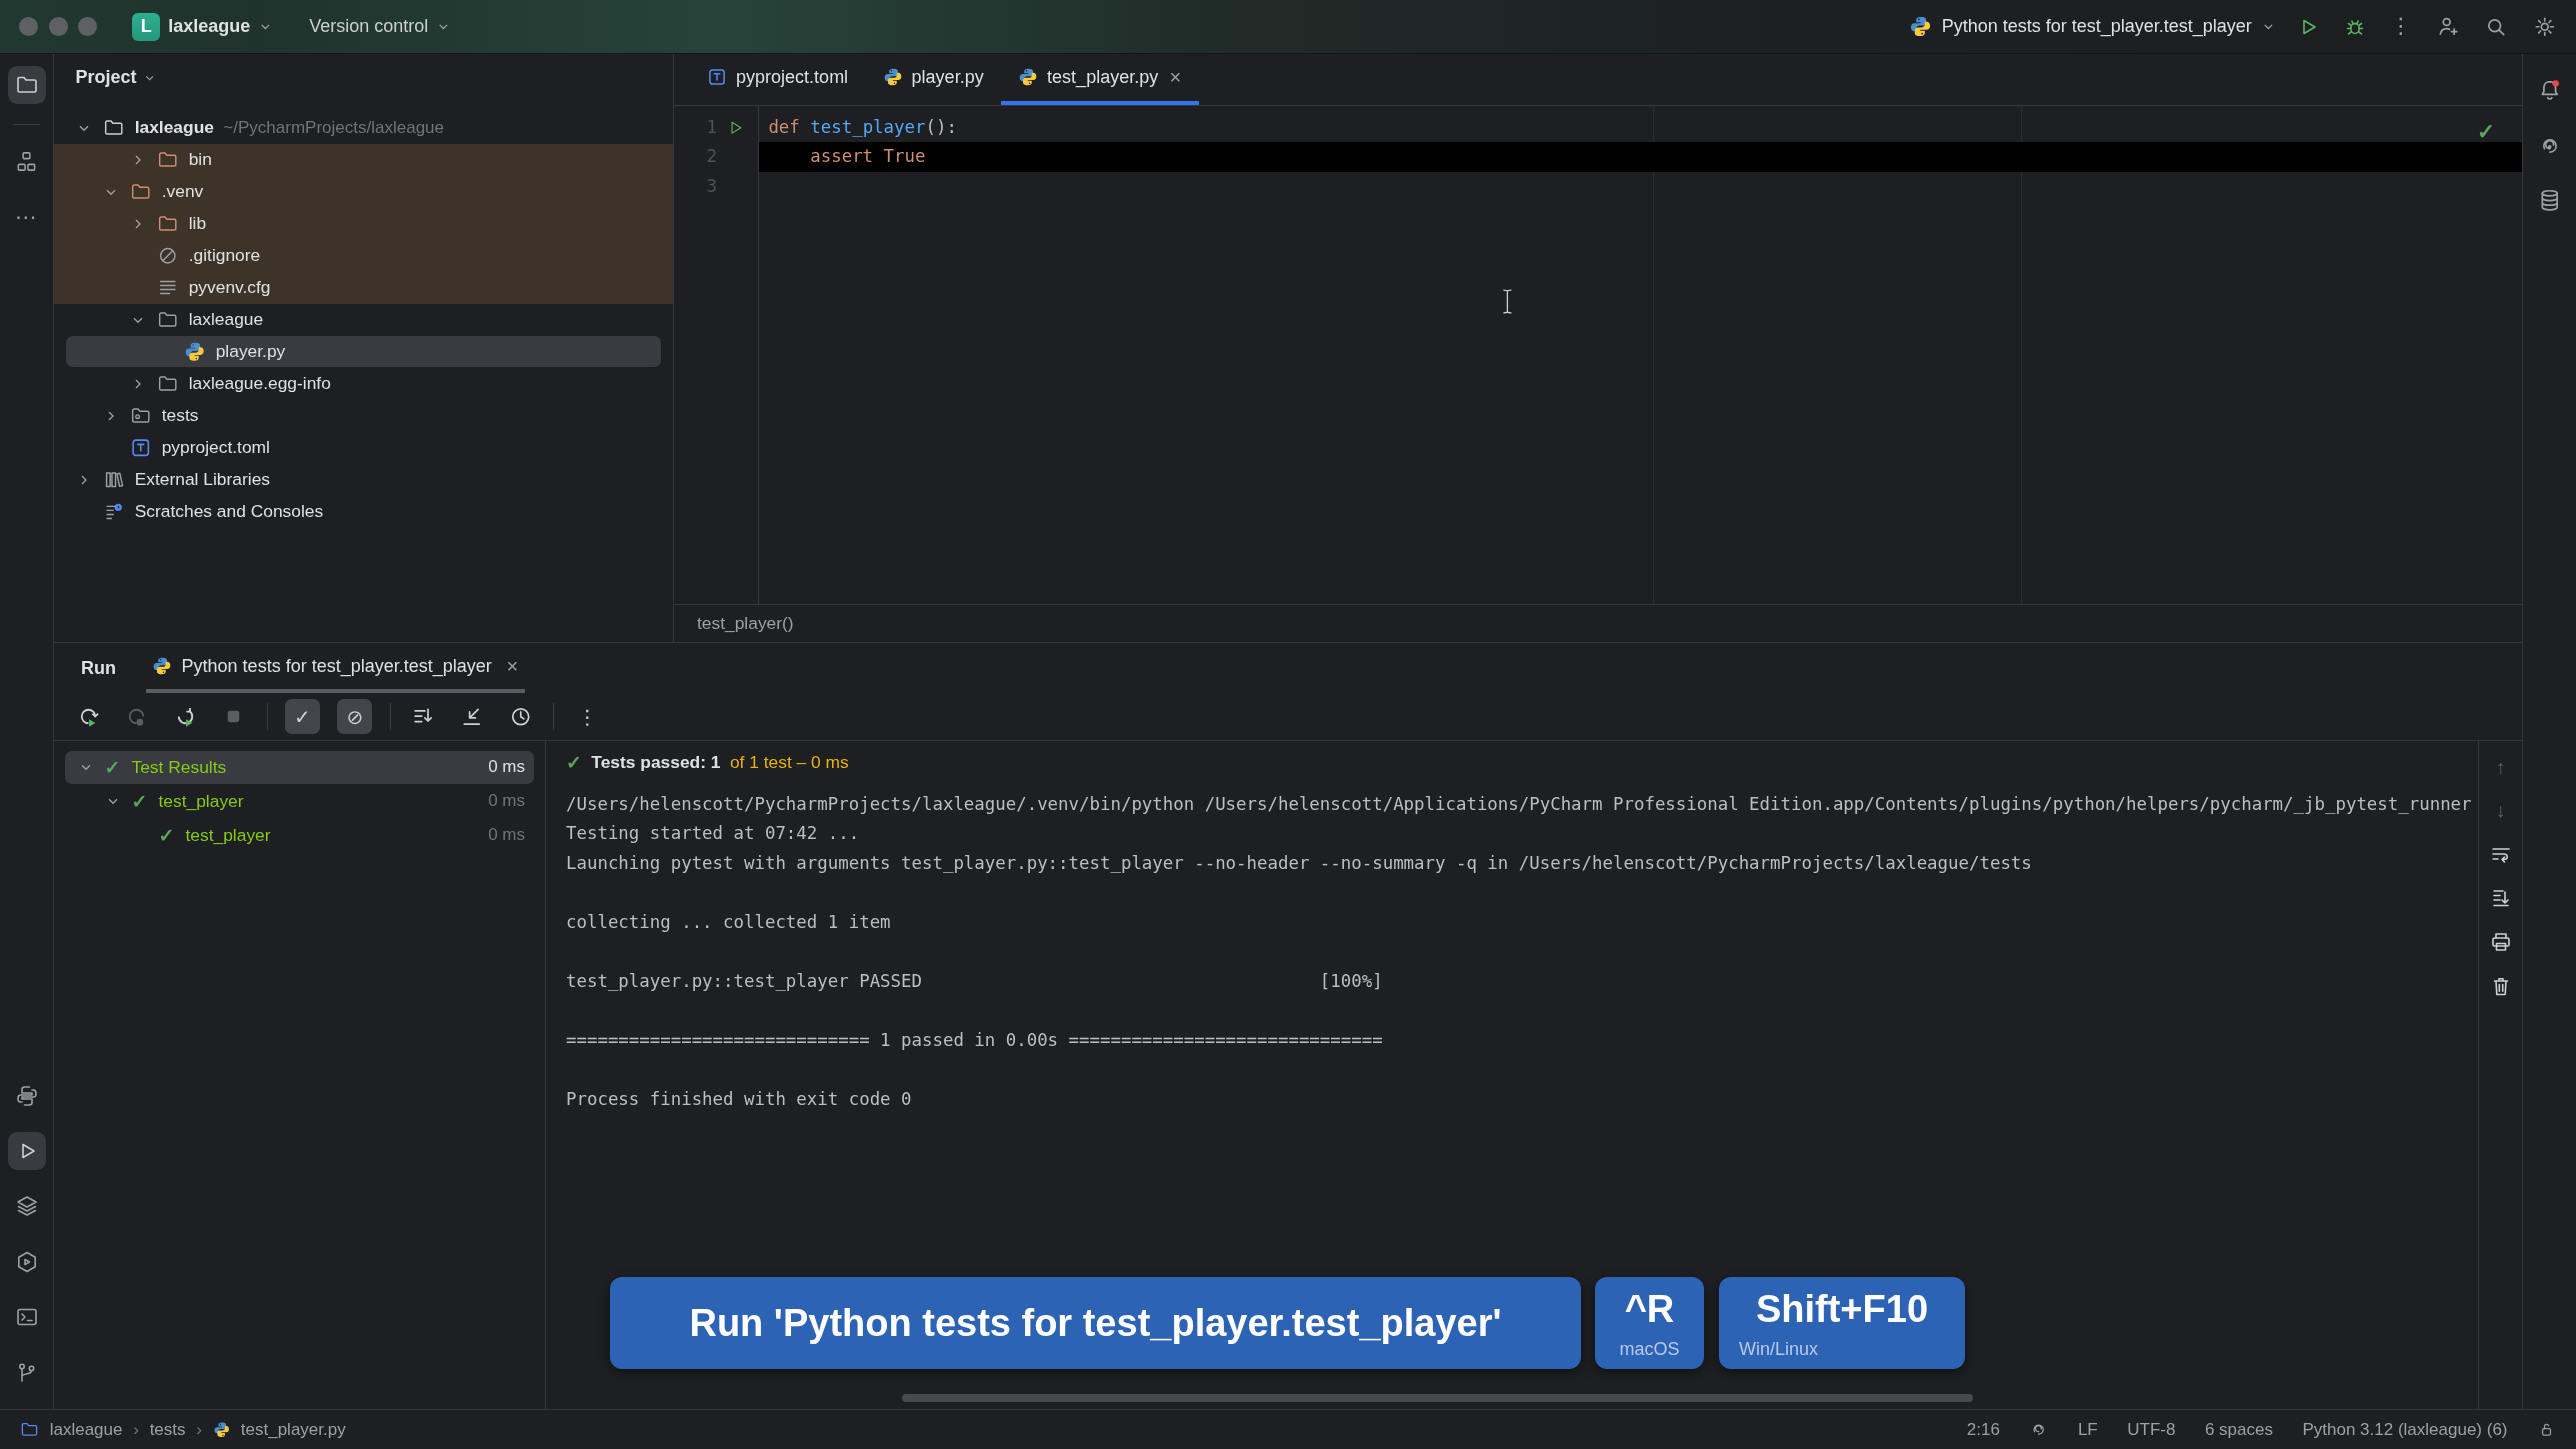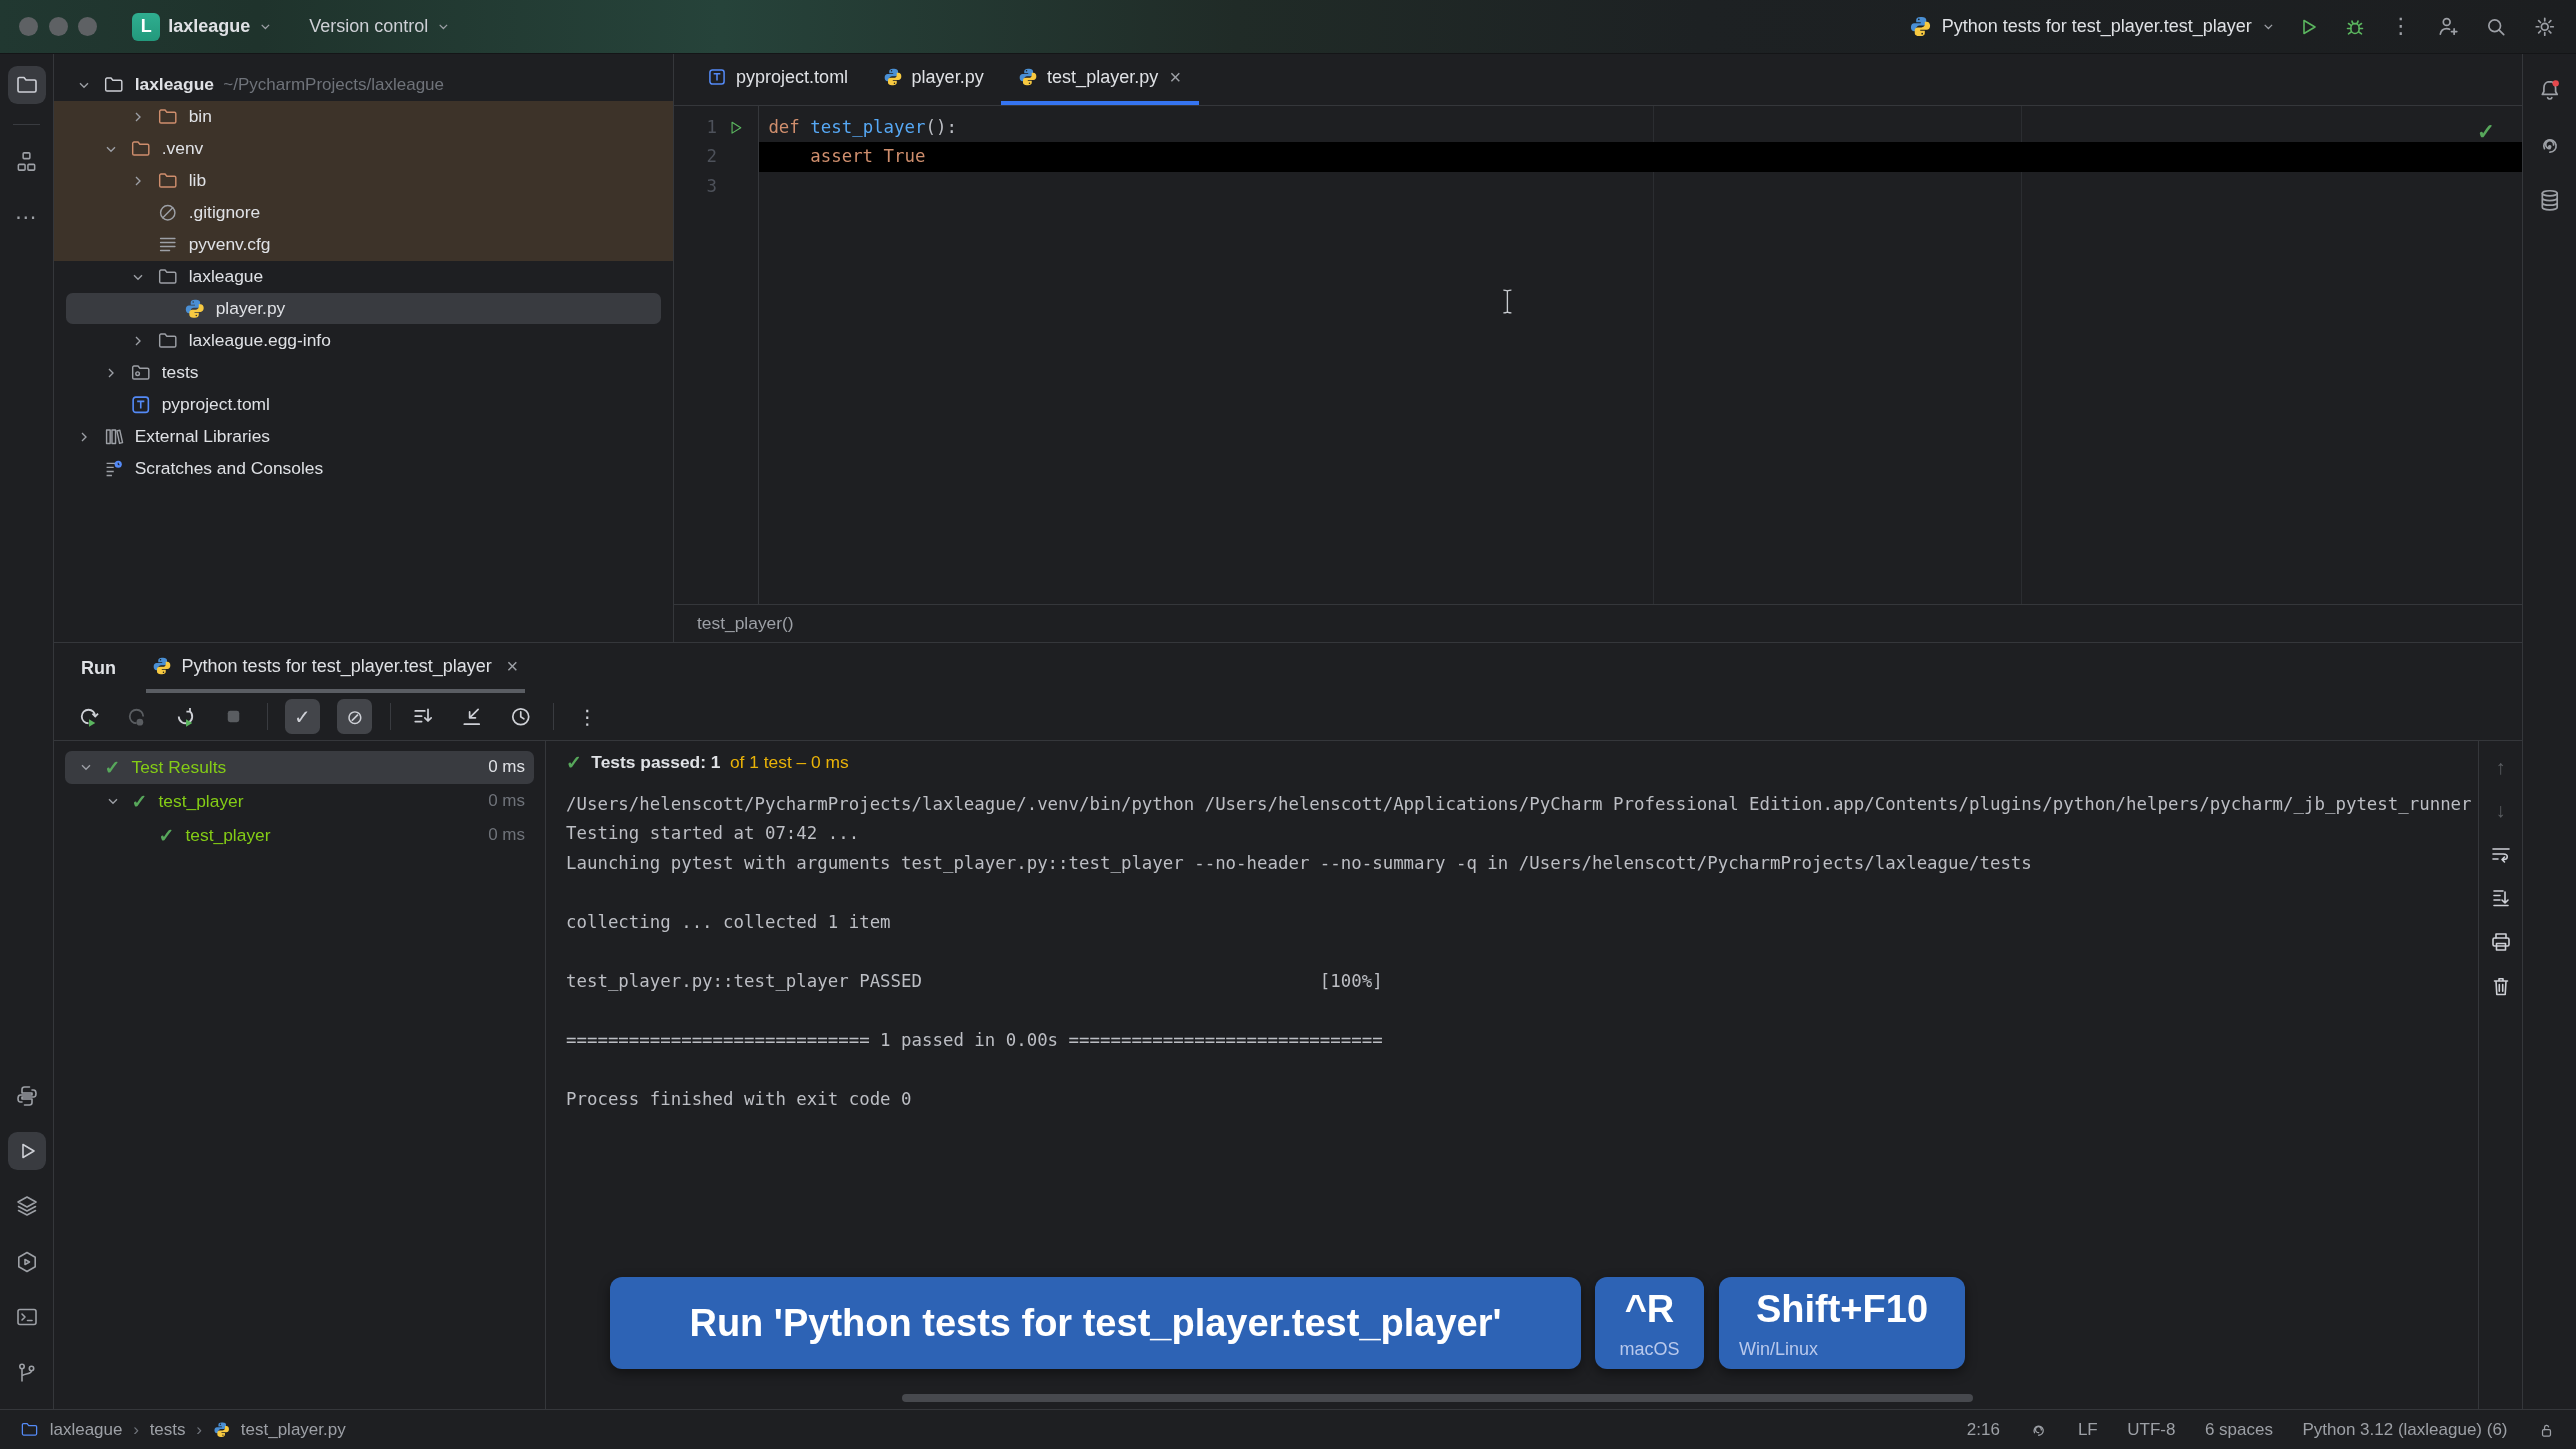--- a/index.html
+++ b/index.html
@@ -118,21 +118,21 @@
   .co-win { left:1719px; width:246px; }
   .co-main { font-size:38px; font-weight:700; margin-top:10.7px; }
   .co-sub { font-size:18px; color:#b9c9ec; margin-top:auto; margin-bottom:9.4px; }
   .co-win .co-sub { align-self:flex-start; margin-left:20px; }
 
   
   .statusbar { height:40px; flex:0 0 40px; border-top:0.7px solid #35373b; display:flex; align-items:center;
     padding:0 20px; font-size:17px; color:#9da0a6; }
   .sb-left { display:flex; align-items:center; gap:10.7px; }
   .sb-sep { color:#6f737a; font-size:17.4px; }
-  .sb-right { margin-left:auto; display:flex; align-items:flex-end; gap:29.5px; }
+  .sb-right { margin-left:auto; display:flex; align-items:flex-start; gap:29.5px; }
   .sb-item { display:flex; align-items:center; gap:6.7px; }
 
   svg.oi { fill:none; stroke:#9da0a6; stroke-width:1.6; stroke-linecap:round; stroke-linejoin:round; }
   svg.oi.lt { stroke:#ced0d6; }
   svg.oi.grn { stroke:#5bb65f; }
   svg.oi.blu { stroke:#548af7; }
   svg.oi.org { stroke:#cf8e6d; }
 </style>
 </head>
 <body>
@@ -248,20 +248,26 @@
             <circle cx="16.5" cy="7.5" r="2.2"></circle>
             <path d="M7 7.7V20M16.5 9.7c0 3.5-5.5 2.3-9.5 5"></path>
           </svg>
       </div>
     </div>
 
     <div class="center">
       <div class="toprow">
 
         <div class="project">
+          <div class="project-header">
+            <span class="project-title">Project</span>
+            <svg class="chev" width="13.4" height="13.4" viewBox="0 0 24 24">
+                <path d="M6 9.5l6 6 6-6"></path>
+              </svg>
+          </div>
           <div class="ptree">
 
             <div class="trow" style="--lvl:0">
               <span class="tchev">
                   <svg class="chev" width="16" height="16" viewBox="0 0 24 24">
                     <path d="M6 9.5l6 6 6-6"></path>
                   </svg>
                 </span>
               <span class="ticon">
                   <svg class="oi lt" width="21.5" height="21.5" viewBox="0 0 24 24">

